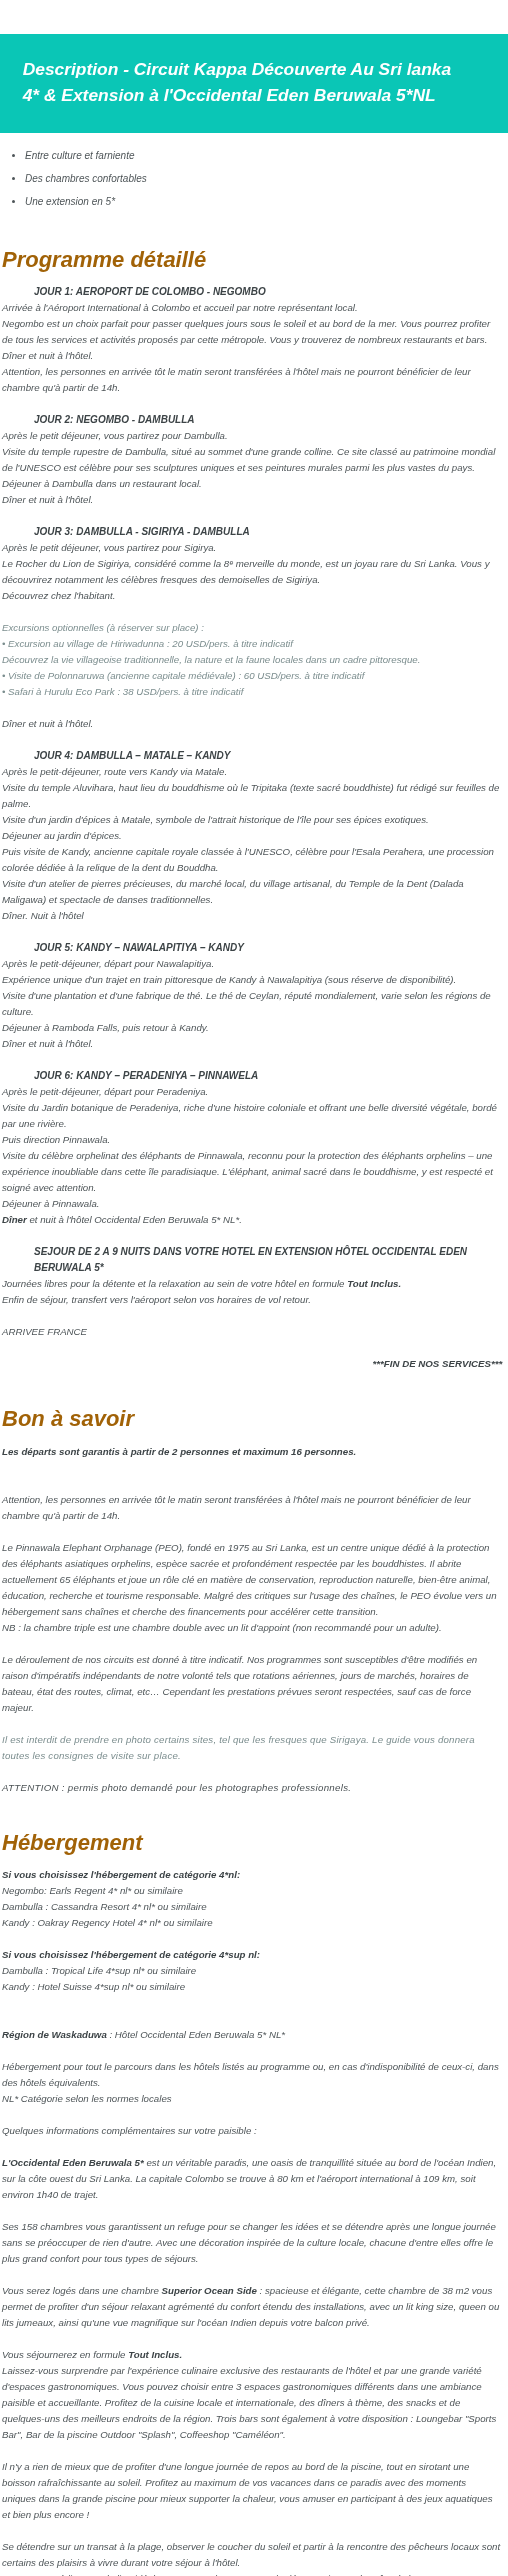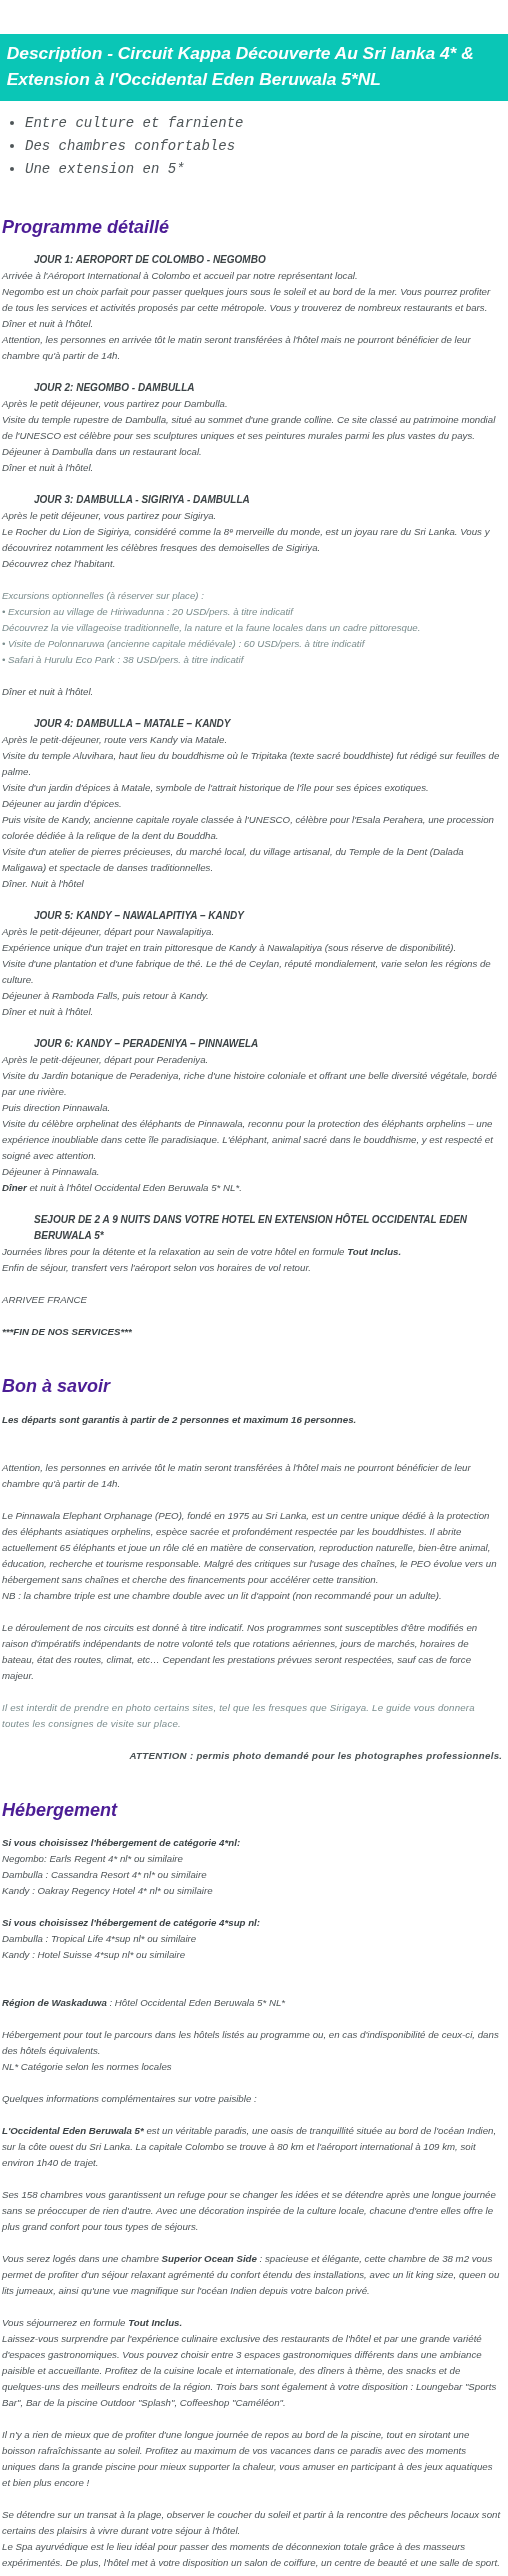--- a/index.html
+++ b/index.html
@@ -11,41 +11,40 @@
     color:#4e5558;
     -webkit-font-smoothing:antialiased;
   }
   .banner{
     margin-top:34px;
     background:#0ac6b6;
     color:#ffffff;
     padding:7.4px 31px 8.7px 6.7px;
   }
   .banner h1{
-    margin:0;
+    margin:16px;
     font-size:17.4px;
     line-height:25.5px;
     font-weight:700;
     font-style:italic;
   }
   .content{padding:0 6.7px 20px 2px;}
   .highlights{
     margin:10.7px 0 0 0;
     padding:0 0 0 23px;
     list-style:disc;
   }
   .highlights li{
-    font-size:14px;
+    font-size:10px;
     line-height:23px;
     color:#4e5558;
-    font-family:Liberation Mono, monospace;
   }
   .section-heading{
-    color:#4c1d95;
-    font-size:18px;
+    color:#a16207;
+    font-size:22px;
     font-weight:700;
     font-style:italic;
     margin:36px 0 14px 0;
     line-height:21.5px;
   }
   .blk{
     margin:0;
     font-size:9.7px;
     line-height:16px;
   }
@@ -54,27 +53,26 @@
     color:#3d4447;
     font-size:10px;
     margin-left:32px;
   }
   .bold{
     font-weight:700;
     color:#3d4447;
   }
   .muted{color:#7b8d8e;}
   .attention{
-    font-weight:700;
+    font-weight:400;
     color:#4a5154;
     letter-spacing:0.3px;
-    text-align:right;
   }
   .center{
-    text-align:left;
+    text-align:right;
     font-weight:700;
     color:#3d4447;
   }
   .itd{letter-spacing:0.2px;}
   .b{font-weight:700;color:#3d4447;}
   .gap{height:16px;}
 </style>
 </head>
 <body>
 

